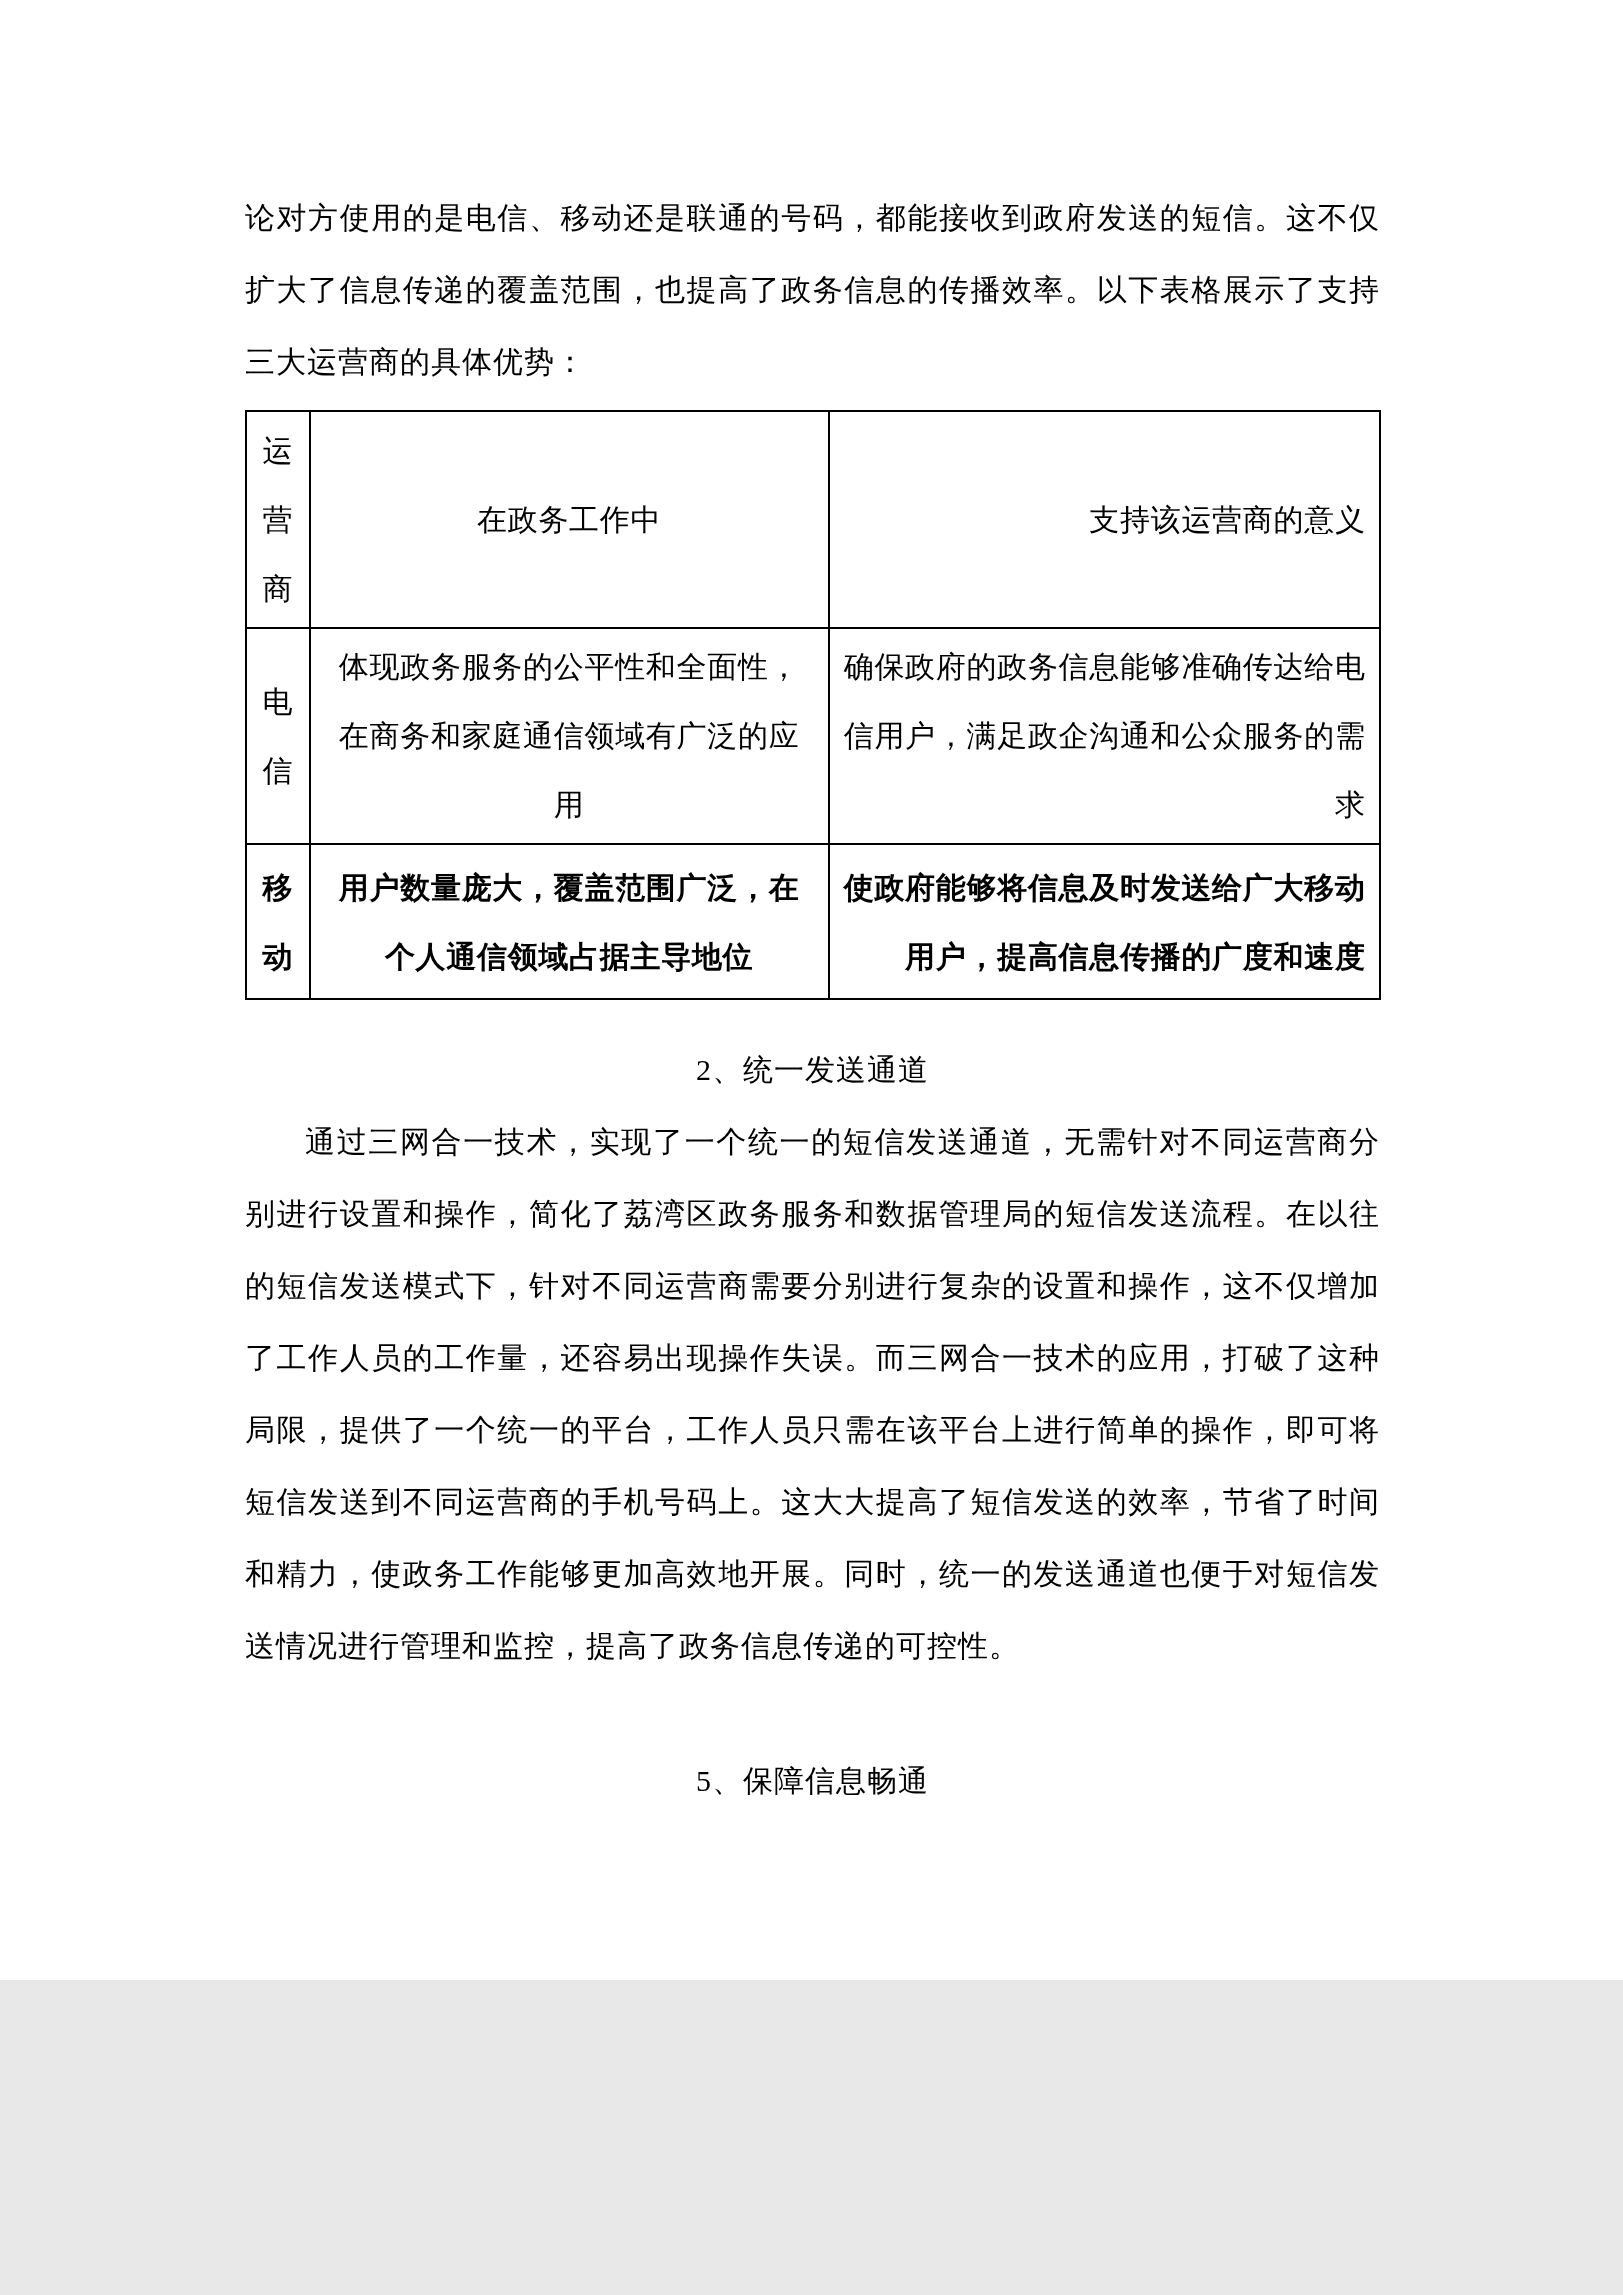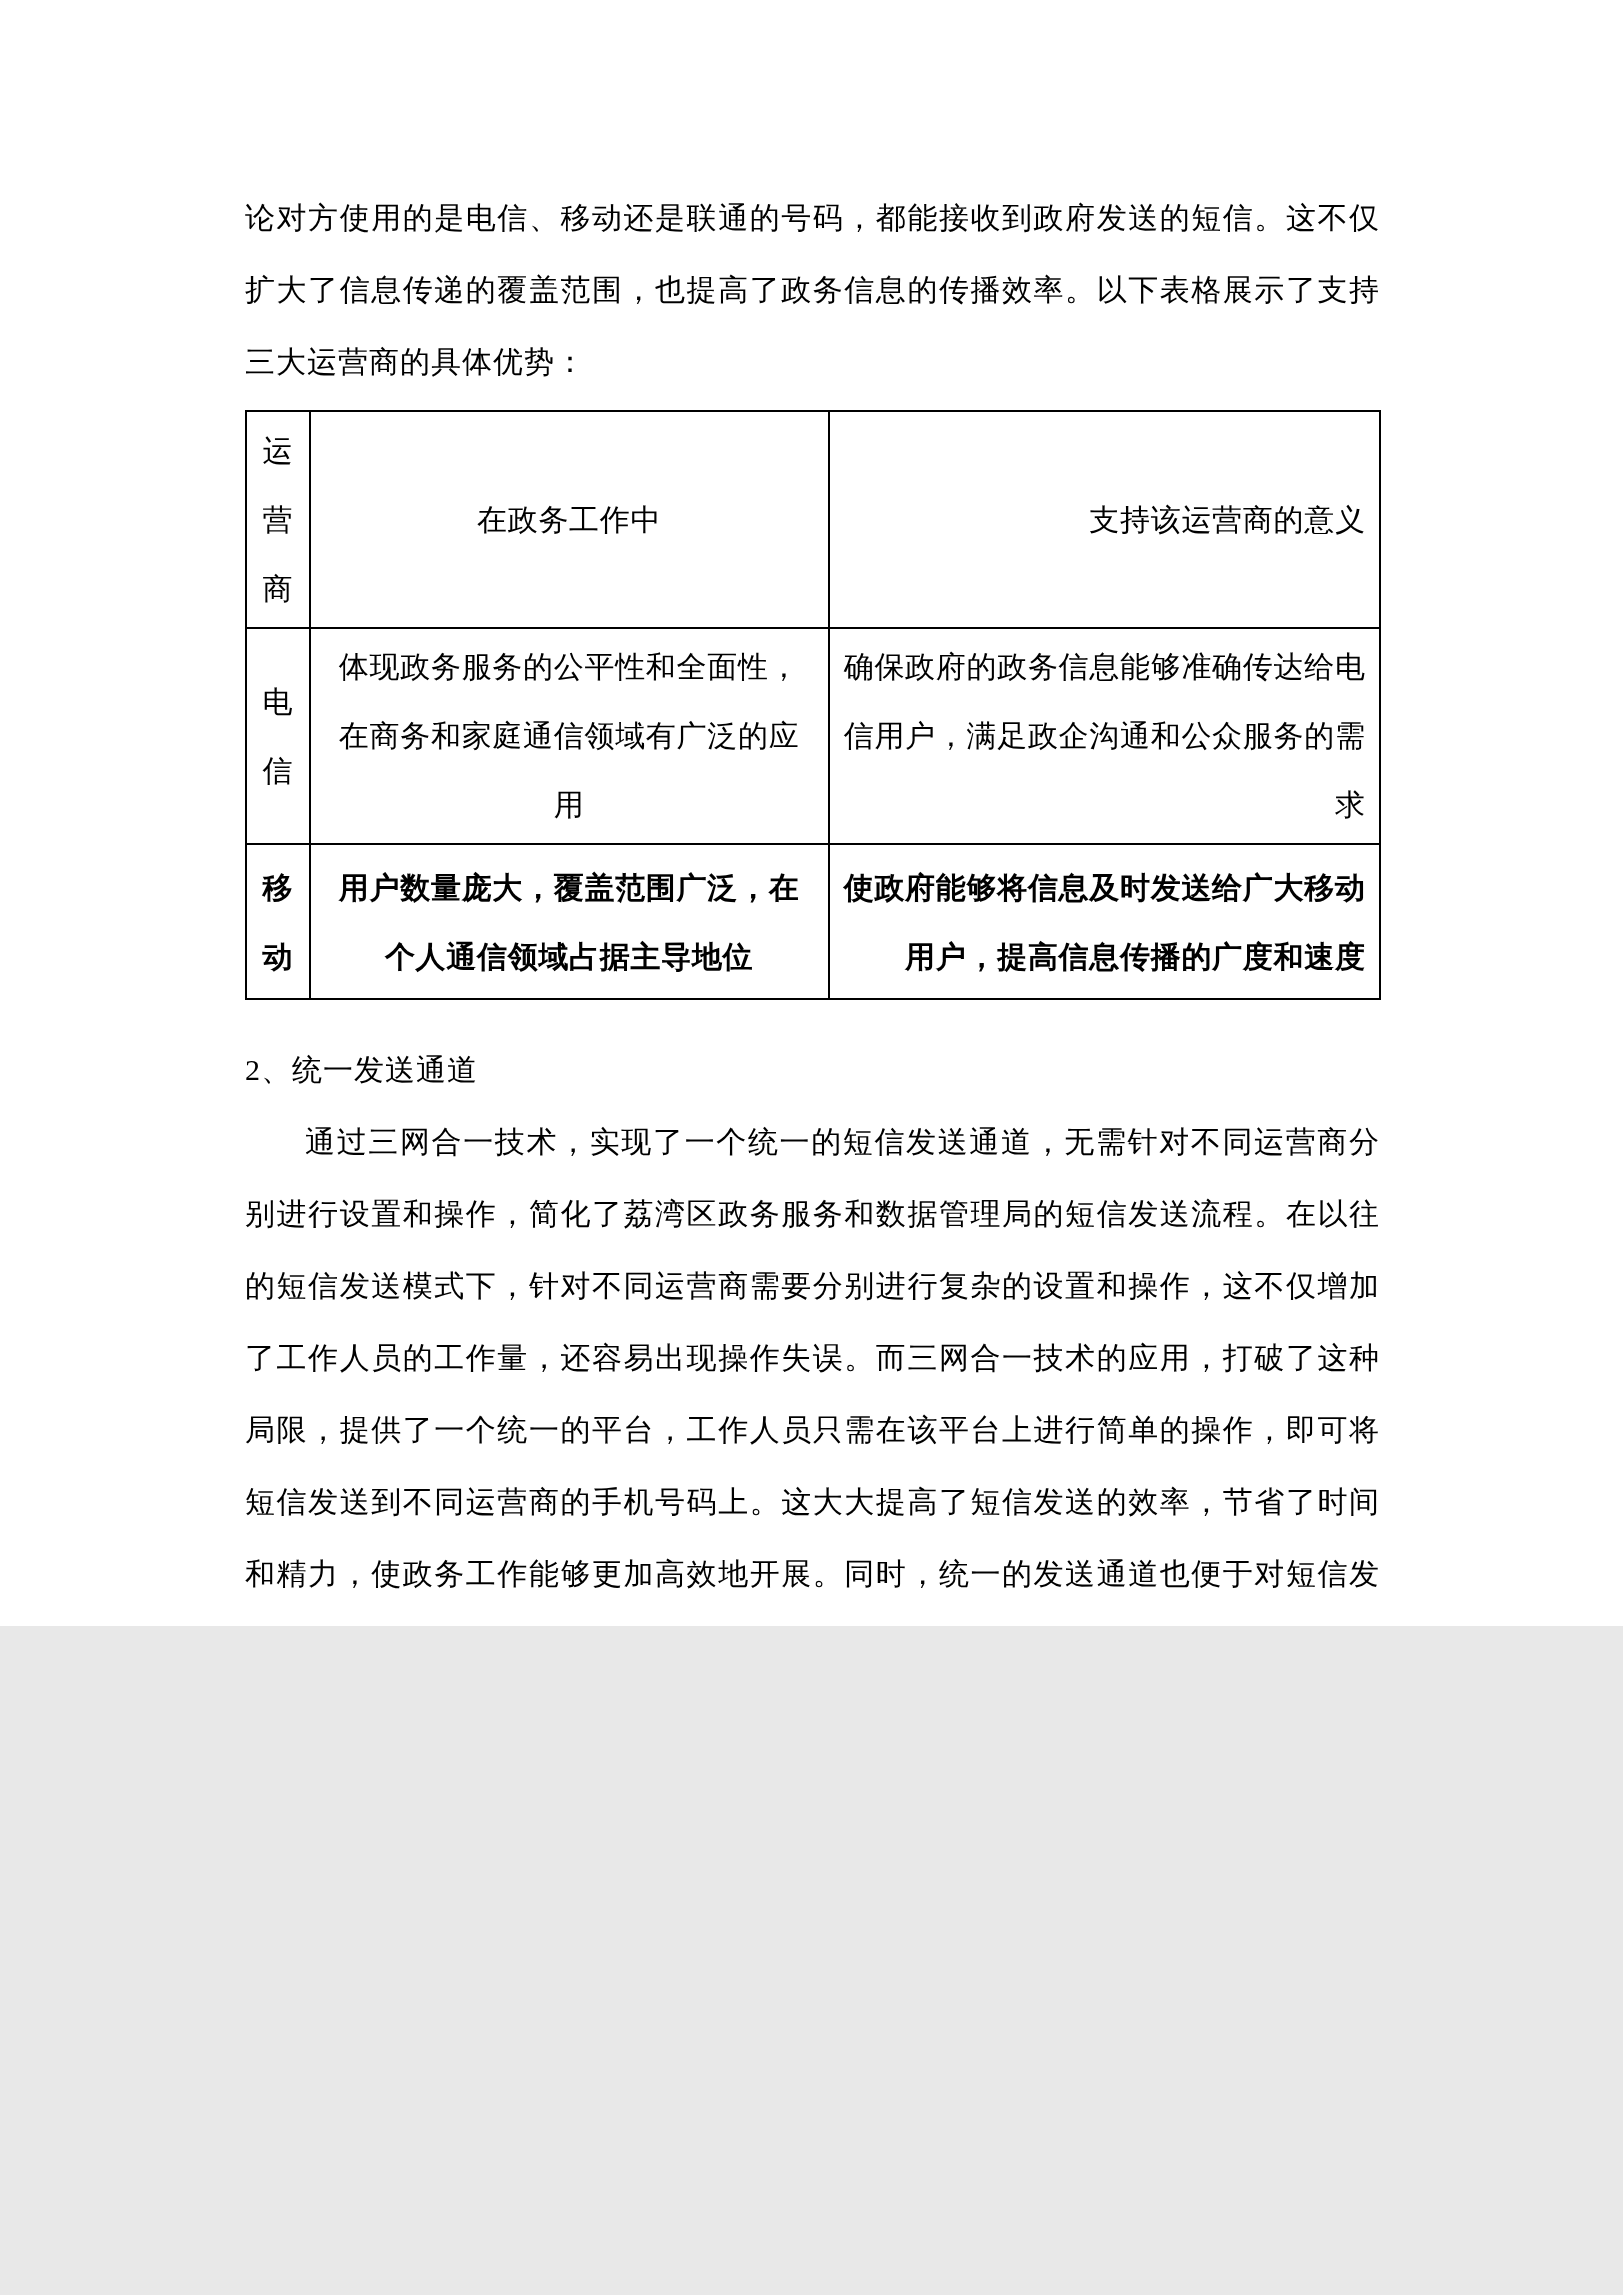--- a/index.html
+++ b/index.html
@@ -2,21 +2,21 @@
 <html style="font-size:10.5px"><head>
 <meta charset="utf-8">
 <style>
   html, body {
     margin: 0;
     padding: 0;
     background: #e8e8e8;
   }
   .page {
     width: 1623px;
-    height: 1626px;
+    height: 1980px;
     background: #ffffff;
     position: relative;
     font-family: "Liberation Serif", "DejaVu Serif", serif;
     color: #000000;
     overflow: hidden;
   }
   .content {
     position: absolute;
     left: 245px;
     top: 182px;
@@ -27,21 +27,21 @@
   p.para {
     margin: 0;
     text-align: justify;
     letter-spacing: 1px;
   }
   p.indented {
     text-indent: 2em;
   }
   p.heading {
     margin: 0;
-    text-align: left;
+    text-align: center;
     letter-spacing: 1px;
   }
   .heading-2 {
     margin-top: 34px !important;
   }
   .heading-3 {
     margin-top: 63px !important;
   }
   table.ops-table {
     border-collapse: collapse;

